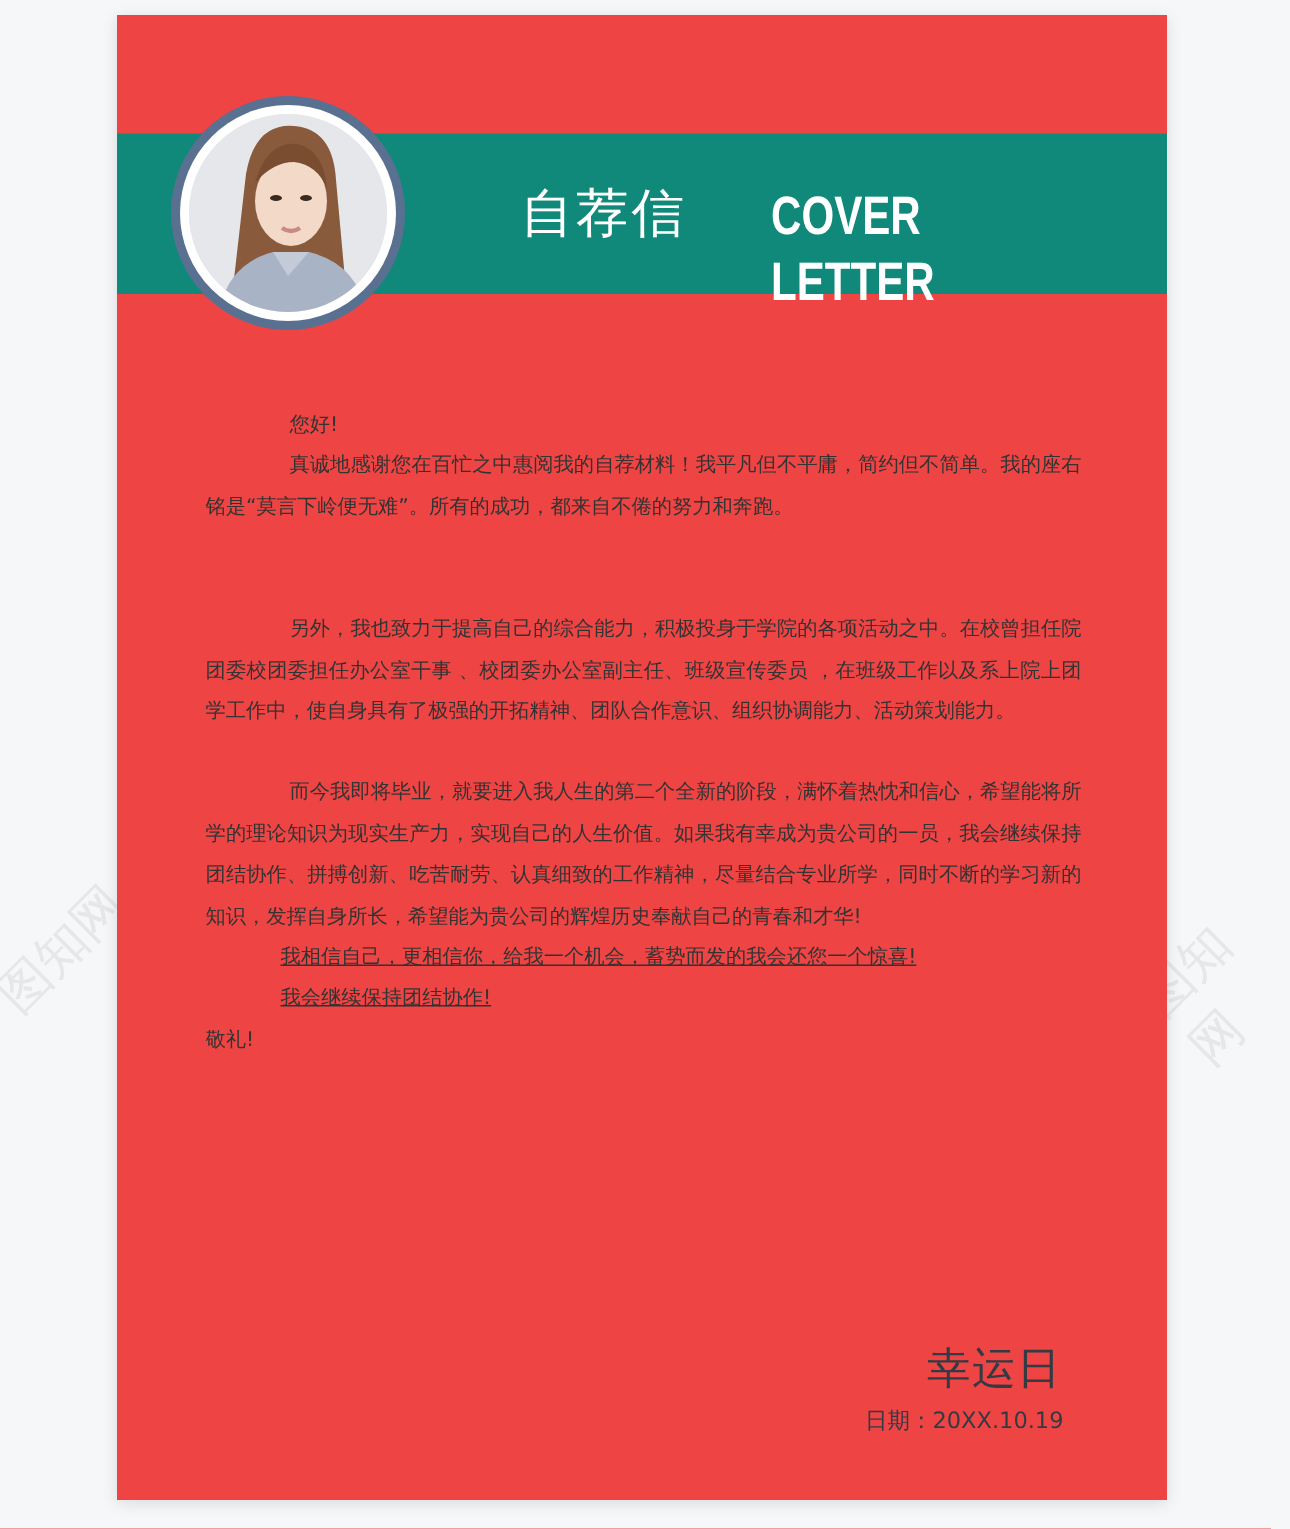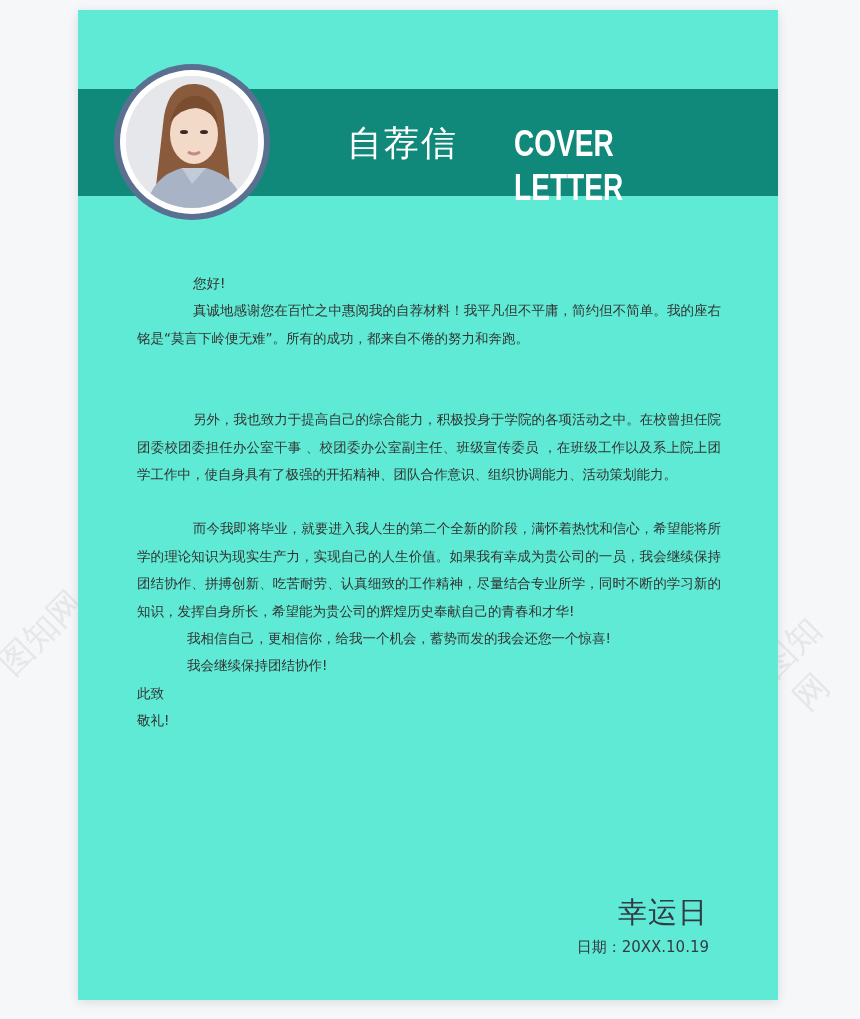--- a/index.html
+++ b/index.html
@@ -1,21 +1,21 @@
 <!DOCTYPE html>
 <html><head>
 <meta charset="utf-8">
 <style>
   html, body { margin:0; padding:0; }
   body {
     width:860px; height:1019px; background:#f6f7f8; position:relative; overflow:hidden;
     font-family:"DejaVu Sans", "Liberation Sans", sans-serif;
   }
   .page {
-    position:absolute; left:78px; top:10px; width:700px; height:990px; background:#5eead4;
+    position:absolute; left:78px; top:10px; width:700px; height:990px; background:#ef4444;
     box-shadow:0 2px 10px rgba(0,0,0,0.12);
   }
   .banner {
     position:absolute; left:0; top:79px; width:700px; height:107px; background:#10897a;
   }
   .title-cn {
     position:absolute; left:269px; top:30px; font-size:35px; color:#ffffff; letter-spacing:2px;
     line-height:48px; font-weight:normal;
   }
   .title-en {
@@ -33,21 +33,21 @@
   .photo {
     position:absolute; left:6px; top:6px; width:132px; height:132px; border-radius:50%; overflow:hidden;
     background:#e4e5e8;
   }
   .body-text {
     position:absolute; left:59px; top:260px; width:584px; font-size:13.5px; color:#333333;
     line-height:27.4px;
   }
   .body-text p { margin:0; text-align:justify; }
   .indent { text-indent:56px; }
-  .indent-sm { padding-left:50px; }
+  .indent-sm { padding-left:50px;text-decoration:underline; }
   .gap { height:27px; }
   .sign-name {
     position:absolute; right:70px; top:883px; font-size:29px; color:#333a44; letter-spacing:1px;
   }
   .sign-date {
     position:absolute; right:69px; top:928px; font-size:15px; color:#333a44;margin-left:23px;
   }
   .wm {
     position:absolute; color:rgba(200,200,205,0.35); font-size:34px; transform:rotate(-45deg);
   }
@@ -85,19 +85,18 @@
   <div class="body-text">
     <p class="indent">您好!</p>
     <p class="indent">真诚地感谢您在百忙之中惠阅我的自荐材料！我平凡但不平庸，简约但不简单。我的座右铭是“莫言下岭便无难”。所有的成功，都来自不倦的努力和奔跑。</p>
     <div class="gap"></div>
     <div class="gap"></div>
     <p class="indent">另外，我也致力于提高自己的综合能力，积极投身于学院的各项活动之中。在校曾担任院团委校团委担任办公室干事 、校团委办公室副主任、班级宣传委员 ，在班级工作以及系上院上团学工作中，使自身具有了极强的开拓精神、团队合作意识、组织协调能力、活动策划能力。</p>
     <div class="gap"></div>
     <p class="indent">而今我即将毕业，就要进入我人生的第二个全新的阶段，满怀着热忱和信心，希望能将所学的理论知识为现实生产力，实现自己的人生价值。如果我有幸成为贵公司的一员，我会继续保持团结协作、拼搏创新、吃苦耐劳、认真细致的工作精神，尽量结合专业所学，同时不断的学习新的知识，发挥自身所长，希望能为贵公司的辉煌历史奉献自己的青春和才华!</p>
     <p class="indent-sm">我相信自己，更相信你，给我一个机会，蓄势而发的我会还您一个惊喜!</p>
     <p class="indent-sm">我会继续保持团结协作!</p>
-    <p>此致</p>
     <p>敬礼!</p>
   </div>
 
   <div class="sign-name">幸运日</div>
   <div class="sign-date">日期：20XX.10.19</div>
 </div>
 
 </body></html>

